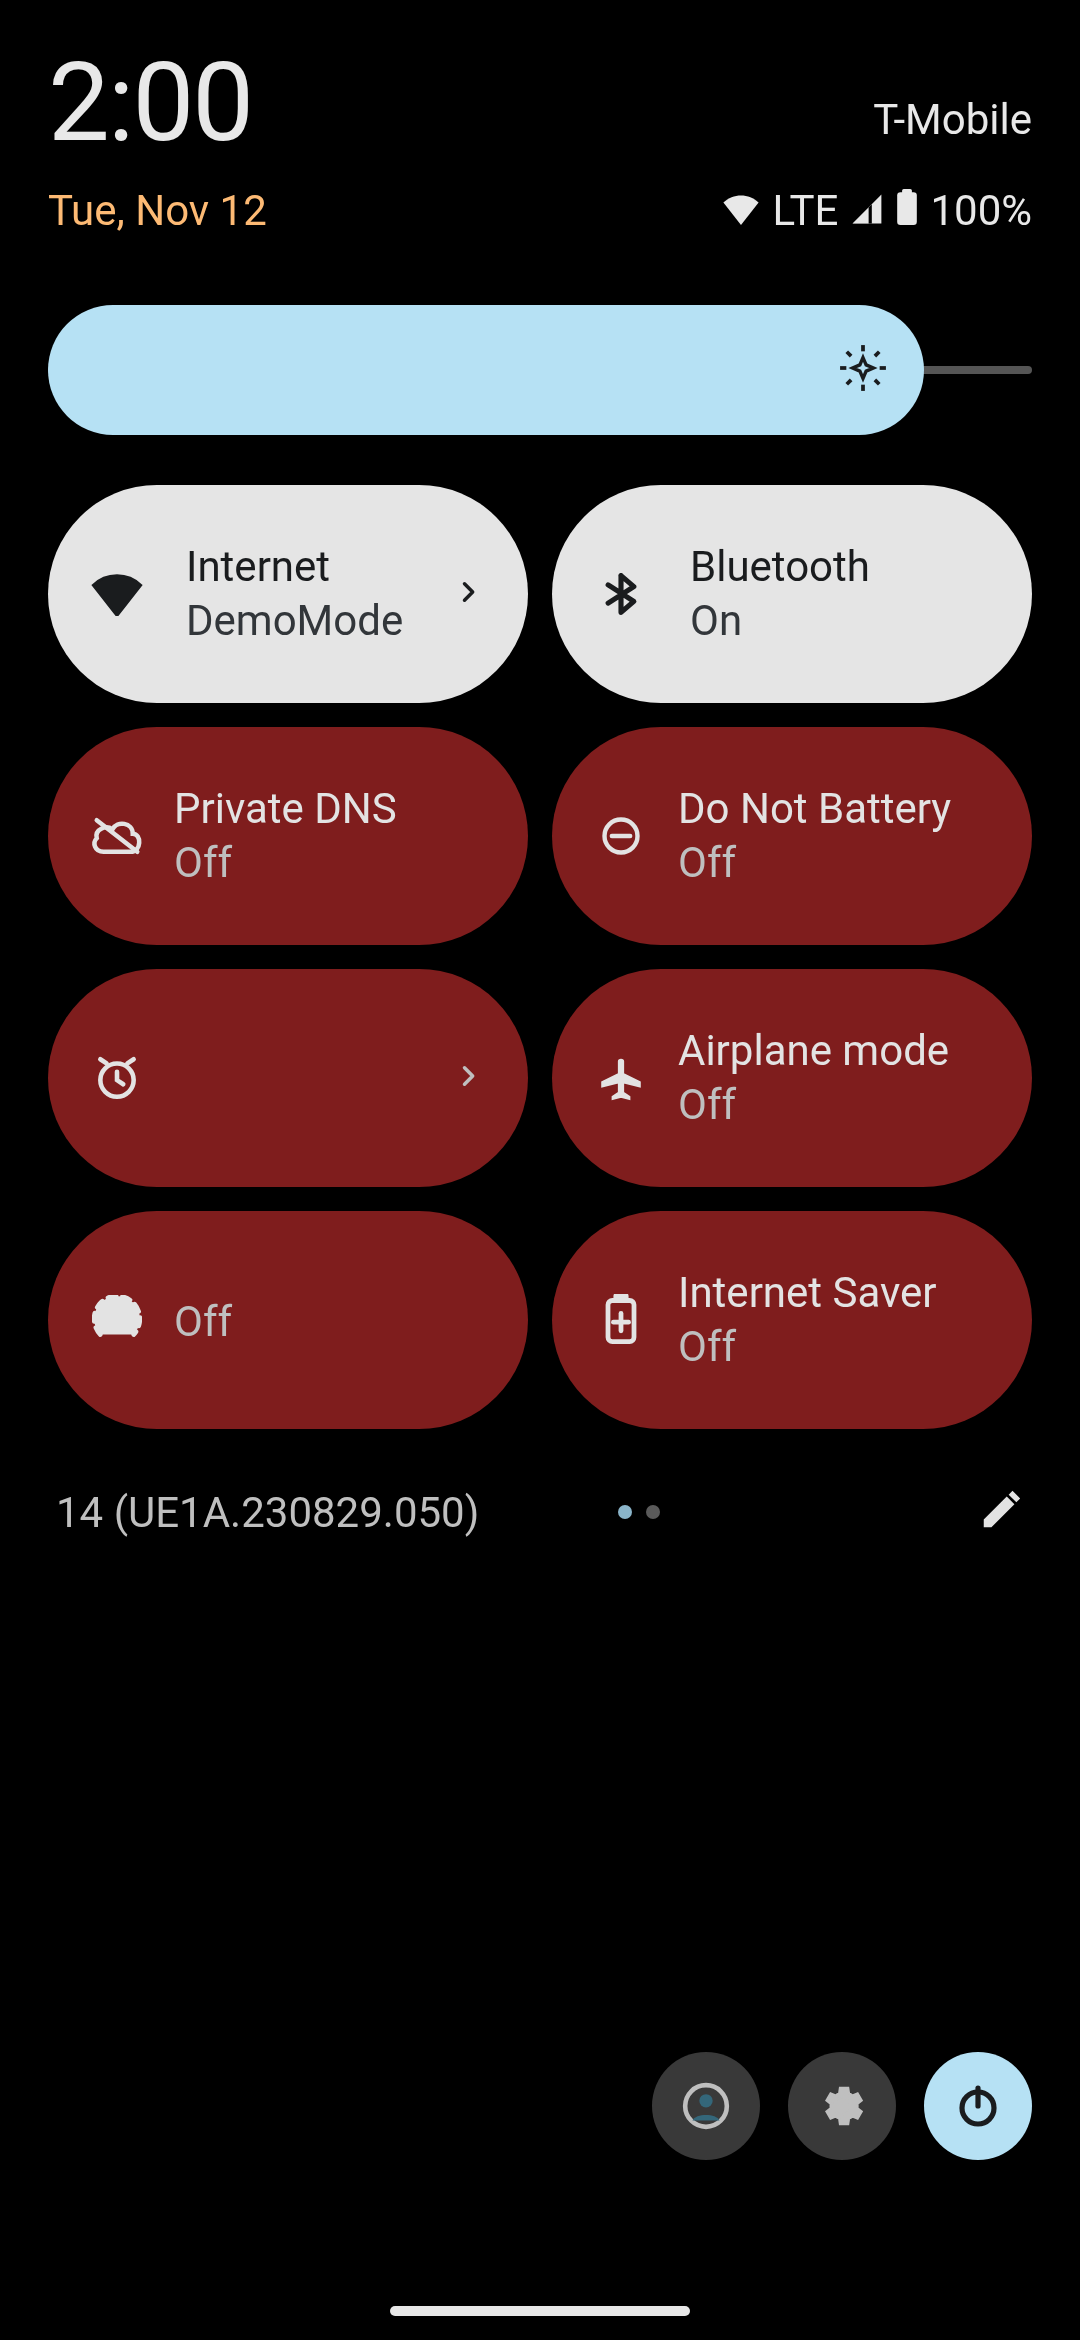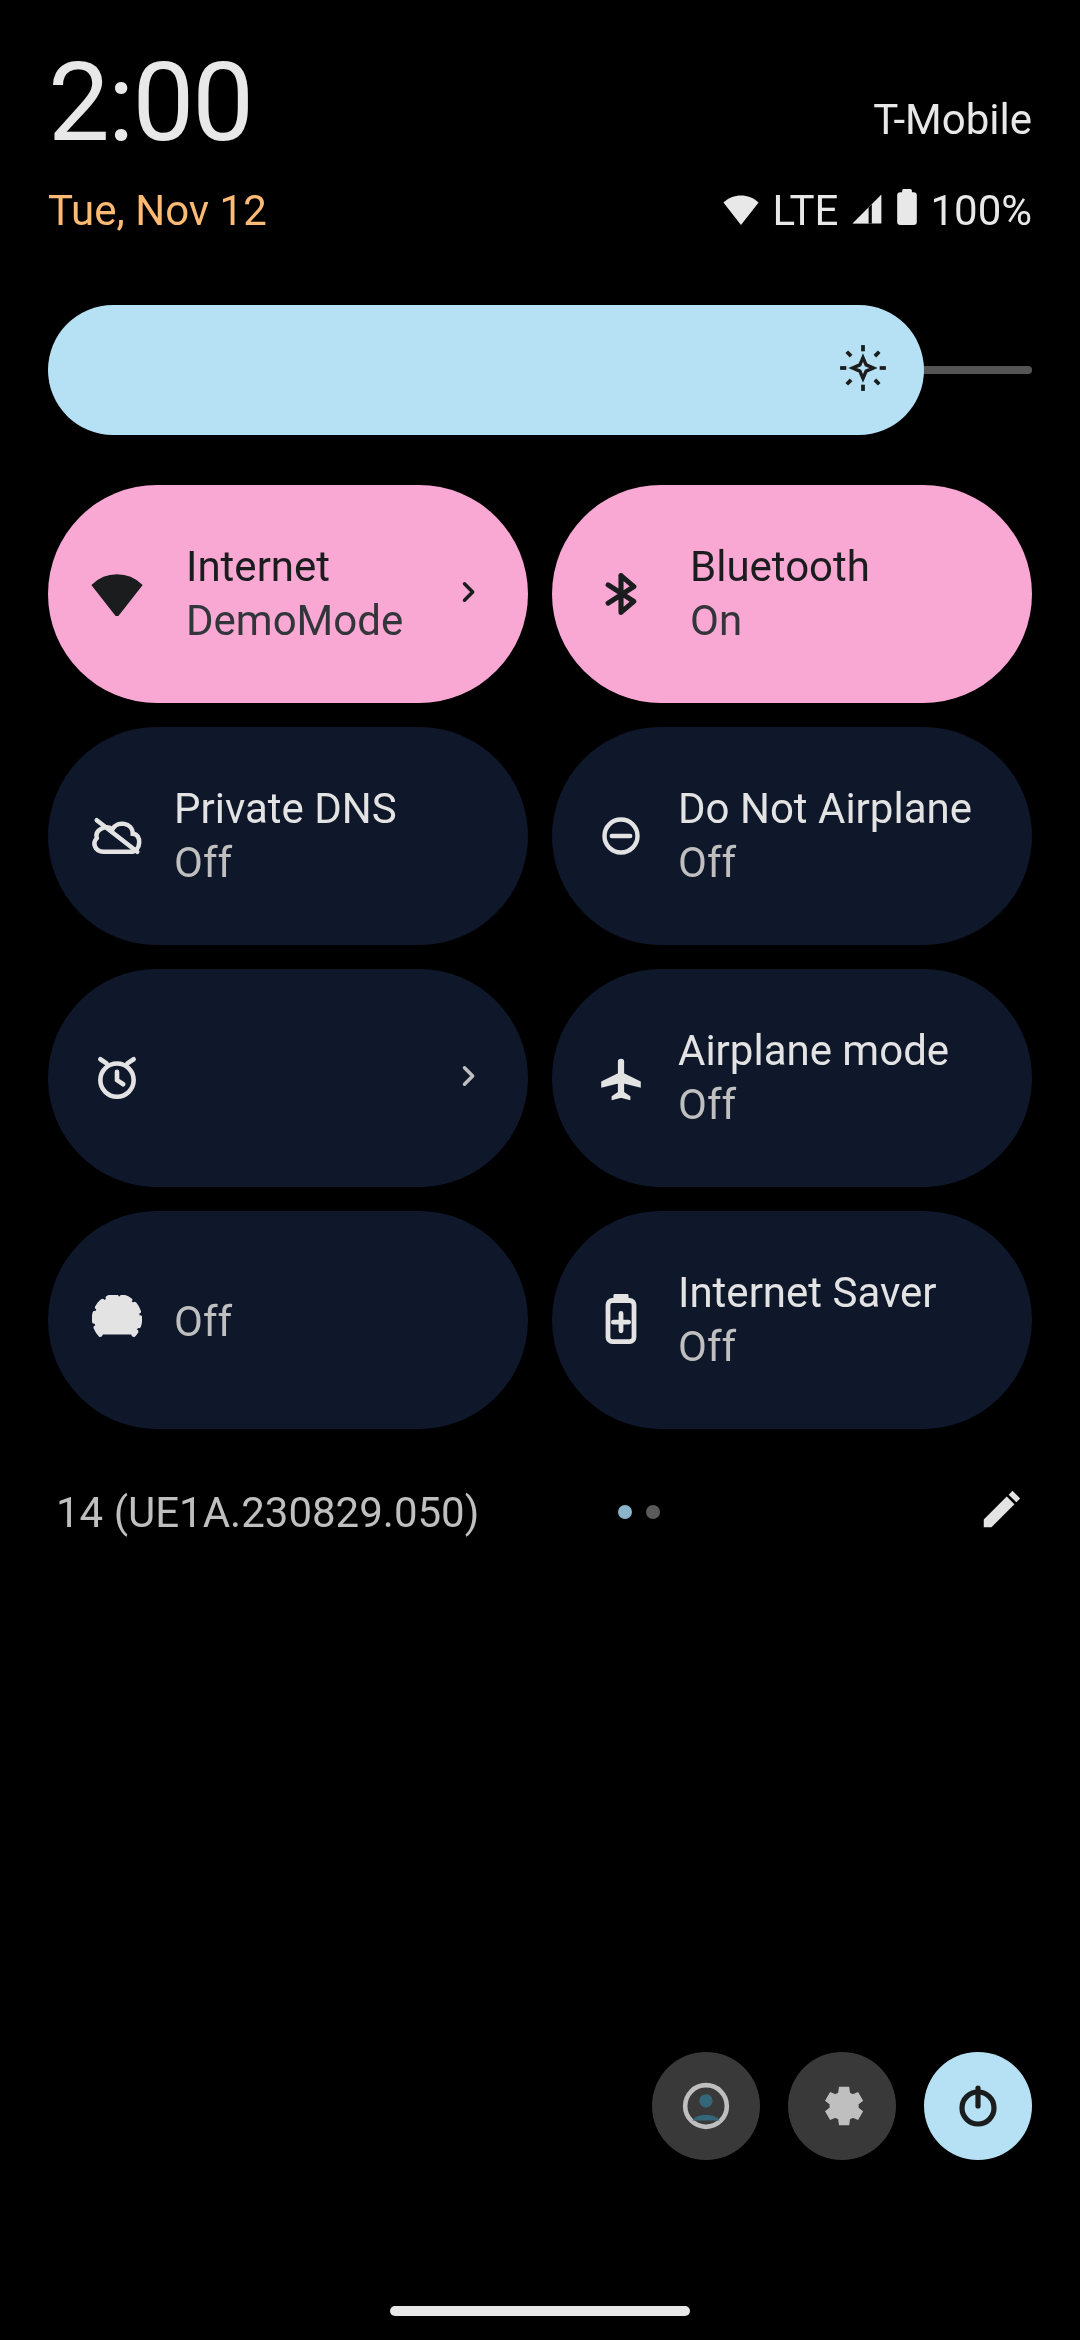--- a/index.html
+++ b/index.html
@@ -94,22 +94,22 @@
   }
   .tile {
     border-radius: 110px;
     height: 218px;
     display: flex;
     align-items: center;
     padding: 0 42px;
     gap: 30px;
     position: relative;
   }
-  .tile.active { background: #f9a8d4; gap: 42px; }
-  .tile.inactive { background: #0f172a; }
+  .tile.active { background: #e5e5e5; gap: 42px; }
+  .tile.inactive { background: #7f1d1d; }
   .tile.active .tile-title { color: #1a1c1e; }
   .tile.active .tile-sub   { color: #32363a; }
   .tile.inactive .tile-title { color: #e3e3e3; }
   .tile.inactive .tile-sub   { color: #bfbfbf; }
   .tile-icon {
     width: 54px;
     display: flex;
     align-items: center;
     justify-content: center;
     flex-shrink: 0;
@@ -289,21 +289,21 @@
     </div>
 
     <div class="tile inactive">
       <div class="tile-icon">
         <svg width="44" height="44" viewBox="0 0 24 24">
             <circle cx="12" cy="12" r="9" fill="none" stroke-width="2.4"></circle>
             <line x1="7" y1="12" x2="17" y2="12" stroke-width="2.4" stroke-linecap="round"></line>
           </svg>
       </div>
       <div class="tile-text">
-        <div class="tile-title">Do Not Airplane</div>
+        <div class="tile-title">Do Not Battery</div>
         <div class="tile-sub">Off</div>
       </div>
     </div>
 
     <div class="tile inactive">
       <div class="tile-icon">
         <svg width="50" height="50" viewBox="0 0 24 24">
             <circle cx="12" cy="13" r="8" fill="none" stroke-width="2.2"></circle>
             <polyline points="12,9 12,13 15,15" fill="none" stroke-width="2.2" stroke-linecap="round"></polyline>
             <line x1="4" y1="3" x2="7" y2="5" stroke-width="2.2" stroke-linecap="round"></line>

